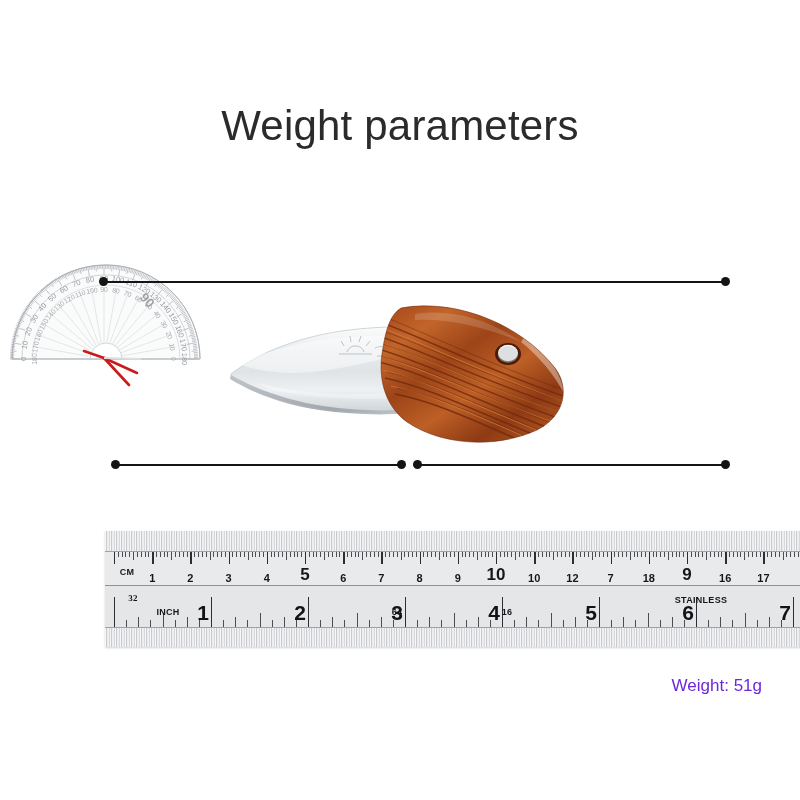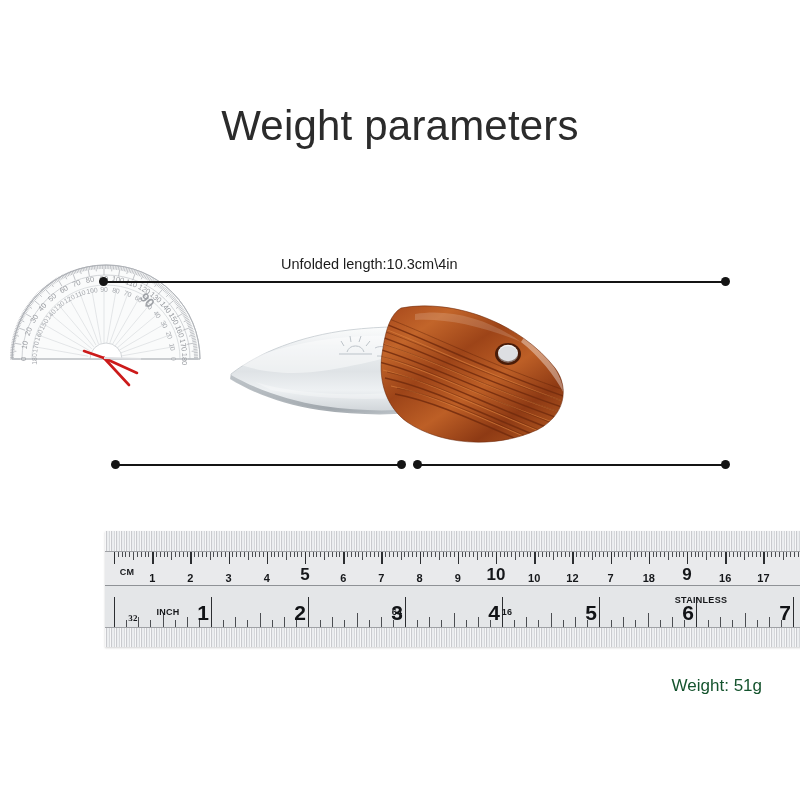--- a/index.html
+++ b/index.html
@@ -51,21 +51,21 @@
   .scale-in{position:absolute;left:0;top:55px;width:100%;height:41px;background:#e4e6e8;}
   .tickrow{position:absolute;left:0;width:100%;height:100%;}
   .tick{position:absolute;background:#4b4d51;width:1px;}
   .tick.major{width:1.4px;background:#2c2e31;}
   .numcm{position:absolute;bottom:1px;font-size:11px;color:#15171a;font-weight:700;transform:translateX(-50%);}
   .numcm.big{font-size:17px;bottom:0px;}
   .numin{position:absolute;bottom:2px;font-size:21px;color:#111316;font-weight:700;transform:translateX(-50%);}
   .lbl-small{position:absolute;font-size:9px;color:#15171a;font-weight:700;transform:translateX(-50%);letter-spacing:.3px;}
 
   
-  .weight{position:absolute;right:38px;top:676px;font-size:17px;color:#14532d;}
+  .weight{position:absolute;right:38px;top:676px;font-size:17px;color:#6d28d9;}
 </style>
 </head>
 <body>
 
 <div id="stage">
 
   <div class="title">Weight parameters</div>
 
   <div class="protractor">
     <svg width="196" height="150" viewBox="0 0 196 150">
@@ -431,21 +431,20 @@
           <ellipse cx="283" cy="63" rx="10" ry="8.2" fill="#f2f3f4"></ellipse>
           <ellipse cx="283" cy="64.5" rx="10" ry="8.2" fill="#c8cbcf" opacity=".5"></ellipse>
         </g>
       </g>
     </svg>
   </div>
 
   <div class="dimline" style="left:104px;top:281px;width:622px;"></div>
   <div class="dot" style="left:99px;top:277px;"></div>
   <div class="dot" style="left:721px;top:277px;"></div>
-  <div class="dimlabel" style="left:281px;top:256px;">Unfolded length:10.3cm\4in</div>
 
   <div class="dimline" style="left:116px;top:464px;width:286px;"></div>
   <div class="dot" style="left:111px;top:460px;"></div>
   <div class="dot" style="left:397px;top:460px;"></div>
 
   <div class="dimline" style="left:418px;top:464px;width:308px;"></div>
   <div class="dot" style="left:413px;top:460px;"></div>
   <div class="dot" style="left:721px;top:460px;"></div>
 
   <div class="ruler">
@@ -721,21 +720,21 @@
       <div id="in-numbers">
           <div class="numin" style="left: 98px;">1</div>
           <div class="numin" style="left: 195px;">2</div>
           <div class="numin" style="left: 292px;">3</div>
           <div class="numin" style="left: 389px;">4</div>
           <div class="numin" style="left: 486px;">5</div>
           <div class="numin" style="left: 583px;">6</div>
           <div class="numin" style="left: 680px;">7</div>
         </div>
       <div id="in-fractions">
-          <div class="lbl-small" style="left: 28px; bottom: 4px; font-family: Liberation Serif, serif;">32</div>
+          <div class="lbl-small" style="left: 28px; bottom: 24px; font-family: Liberation Serif, serif;">32</div>
           <div class="lbl-small" style="left: 292px; bottom: 10px;">64</div>
           <div class="lbl-small" style="left: 402px; bottom: 10px;">16</div>
         </div>
     </div>
 
     <div class="metalband band-bot"></div>
   </div>
 
   <div class="weight">Weight: 51g</div>
 

